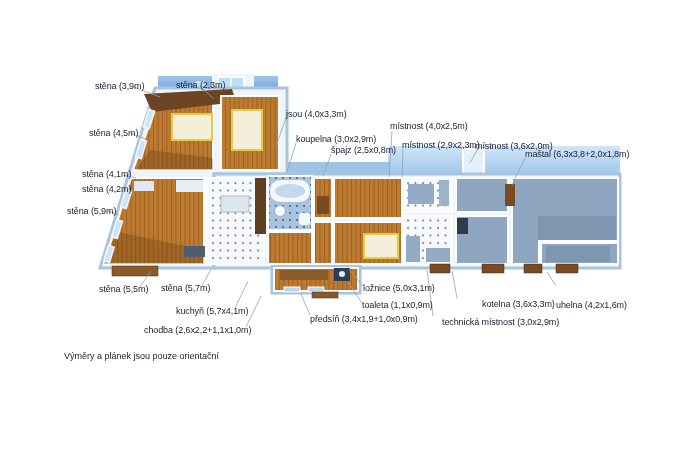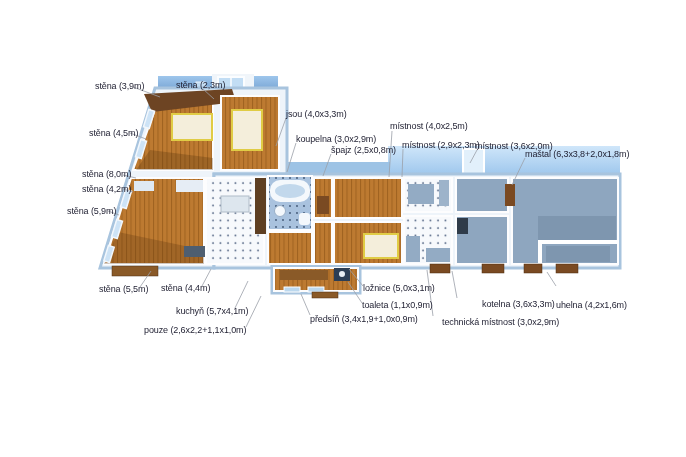--- a/index.html
+++ b/index.html
@@ -180,35 +180,36 @@
     <line x1="363" y1="286" x2="349" y2="269"></line>
     <line x1="433" y1="316" x2="427" y2="270"></line>
     <line x1="457" y1="298" x2="452" y2="271"></line>
     <line x1="556" y1="286" x2="547" y2="272"></line>
   </g>
 </svg>
 
 <div class="lbl" style="left:95px;top:81px">stěna (3,9m)</div>
 <div class="lbl" style="left:176px;top:80px">stěna (2,3m)</div>
 <div class="lbl" style="left:89px;top:128px">stěna (4,5m)</div>
-<div class="lbl" style="left:82px;top:169px">stěna (8,0m)</div>
+<div class="lbl" style="left:82px;top:169px">stěna (4,1m)</div>
 <div class="lbl" style="left:82px;top:184px">stěna (4,2m)</div>
 <div class="lbl" style="left:67px;top:206px">stěna (5,9m)</div>
 <div class="lbl" style="left:286px;top:109px">jsou (4,0x3,3m)</div>
 <div class="lbl" style="left:296px;top:134px">koupelna (3,0x2,9m)</div>
 <div class="lbl" style="left:331px;top:145px">špajz (2,5x0,8m)</div>
 <div class="lbl" style="left:390px;top:121px">místnost (4,0x2,5m)</div>
 <div class="lbl" style="left:402px;top:140px">místnost (2,9x2,3m)</div>
 <div class="lbl" style="left:475px;top:141px">místnost (3,6x2,0m)</div>
 <div class="lbl" style="left:525px;top:149px">maštal (6,3x3,8+2,0x1,8m)</div>
 <div class="lbl" style="left:99px;top:284px">stěna (5,5m)</div>
-<div class="lbl" style="left:161px;top:283px">stěna (4,4m)</div>
+<div class="lbl" style="left:161px;top:283px">stěna (5,7m)</div>
 <div class="lbl" style="left:176px;top:306px">kuchyň (5,7x4,1m)</div>
-<div class="lbl" style="left:144px;top:325px">pouze (2,6x2,2+1,1x1,0m)</div>
+<div class="lbl" style="left:144px;top:325px">chodba (2,6x2,2+1,1x1,0m)</div>
 <div class="lbl" style="left:310px;top:314px">předsíň (3,4x1,9+1,0x0,9m)</div>
 <div class="lbl" style="left:362px;top:300px">toaleta (1,1x0,9m)</div>
 <div class="lbl" style="left:363px;top:283px">ložnice (5,0x3,1m)</div>
 <div class="lbl" style="left:442px;top:317px">technická místnost (3,0x2,9m)</div>
 <div class="lbl" style="left:482px;top:299px">kotelna (3,6x3,3m)</div>
 <div class="lbl" style="left:556px;top:300px">uhelna (4,2x1,6m)</div>
 
+<div class="footer" style="left:64px;top:351px">Výměry a plánek jsou pouze orientační</div>
 
 </div>
 
 </body></html>

